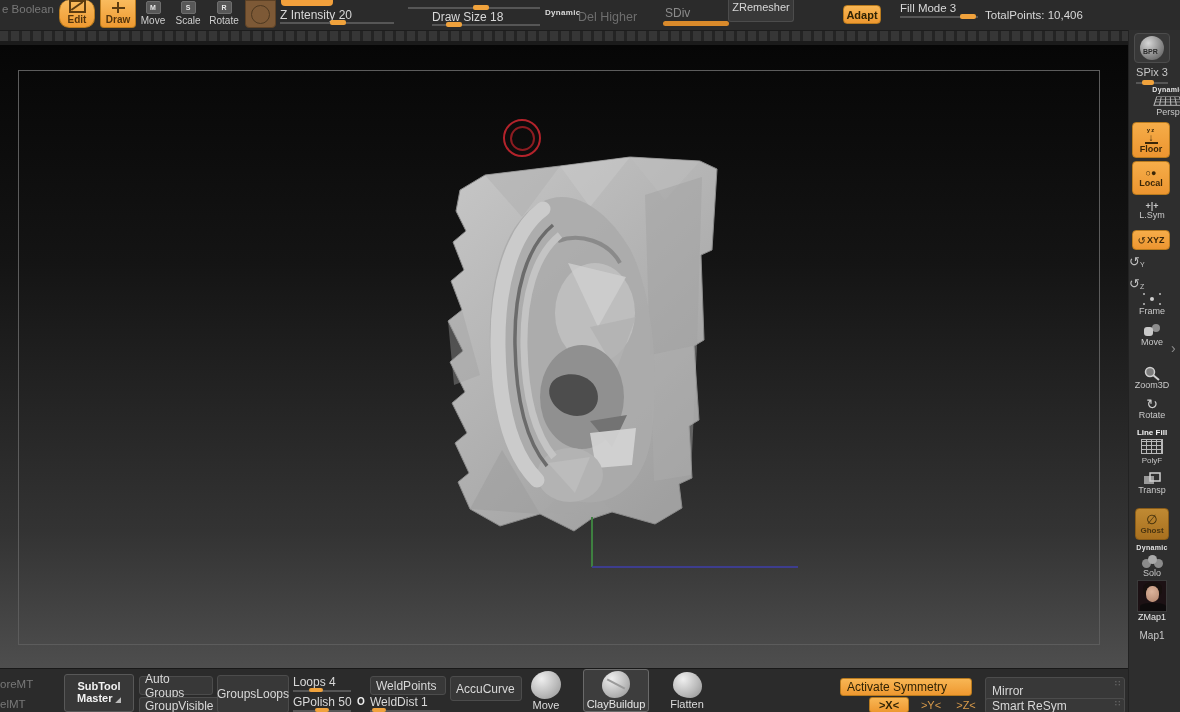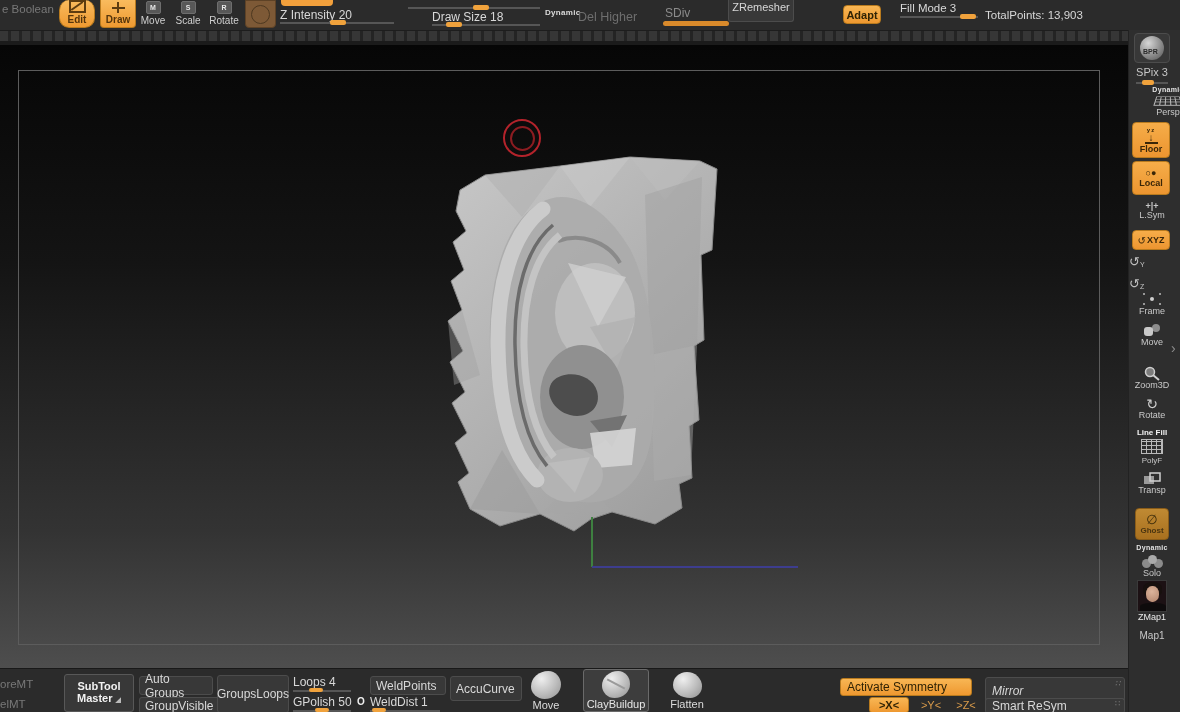--- a/index.html
+++ b/index.html
@@ -118,21 +118,21 @@
     <div class="abs btn-orange" style="left:800px;top:5px;width:38px;height:19px;margin-left:43px;">
       <span style="font-size:11px;font-weight:bold;">Adapt</span>
     </div>
 
     <div class="abs" style="left:900px;top:0;width:80px;height:22px;">
       <div class="txt" style="position:absolute;left:0;top:2px;font-size:11.5px;">Fill Mode 3</div>
       <div class="track" style="left:0;top:16px;width:78px;"></div>
       <div class="handle" style="left:60px;top:14px;"></div>
     </div>
 
-    <div class="abs txt" style="left:985px;top:9px;font-size:11.5px;">TotalPoints: 13,903</div>
+    <div class="abs txt" style="left:985px;top:9px;font-size:11.5px;">TotalPoints: 10,406</div>
   </div>
 
   <div class="abs" style="left:0;top:30px;width:1180px;height:15px;background:repeating-linear-gradient(90deg,#363636 0 8px,#242424 8px 11px);border-top:1px solid #1d1d1d;border-bottom:4px solid #1b1b1b;box-sizing:border-box;"></div>
 
   <div class="abs" style="left:0;top:45px;width:1128px;height:623px;background:linear-gradient(#060606,#141414 35%,#333333 78%,#4e4e4e);overflow:hidden;">
 
     <div class="abs" style="left:18px;top:25px;width:1082px;height:575px;border:1px solid #5c5c5c;box-sizing:border-box;"></div>
 
     <svg class="abs" style="left:440px;top:100px;" width="290" height="405" viewBox="0 0 290 405">
       <defs>
@@ -356,21 +356,21 @@
     <div class="abs btn-orange" style="left:869px;top:28px;width:40px;height:16px;border-radius:3px;">
       <span style="font-size:11px;font-weight:bold;">&gt;X&lt;</span>
     </div>
     <div class="abs" style="left:913px;top:28px;width:36px;height:16px;display:flex;align-items:center;justify-content:center;">
       <span style="font-size:11px;color:#d89a4a;">&gt;Y&lt;</span>
     </div>
     <div class="abs" style="left:948px;top:28px;width:36px;height:16px;display:flex;align-items:center;justify-content:center;">
       <span style="font-size:11px;color:#d89a4a;">&gt;Z&lt;</span>
     </div>
 
-    <div class="abs btn-dark" style="left:985px;top:8px;width:140px;height:28px;padding-left:6px;font-style:italic;">
+    <div class="abs btn-dark" style="left:985px;top:8px;width:140px;height:28px;padding-left:6px;">
       <span style="font-size:12px;">Mirror</span>
       <span style="position:absolute;right:4px;top:1px;font-size:8px;color:#8d8d8d;">∷</span>
     </div>
     <div class="abs btn-dark" style="left:985px;top:29px;width:140px;height:15px;padding-left:6px;border-bottom:none;">
       <span style="font-size:12px;">Smart ReSym</span>
       <span style="position:absolute;right:4px;top:0;font-size:8px;color:#8d8d8d;">∷</span>
     </div>
   </div>
 
 </div>

